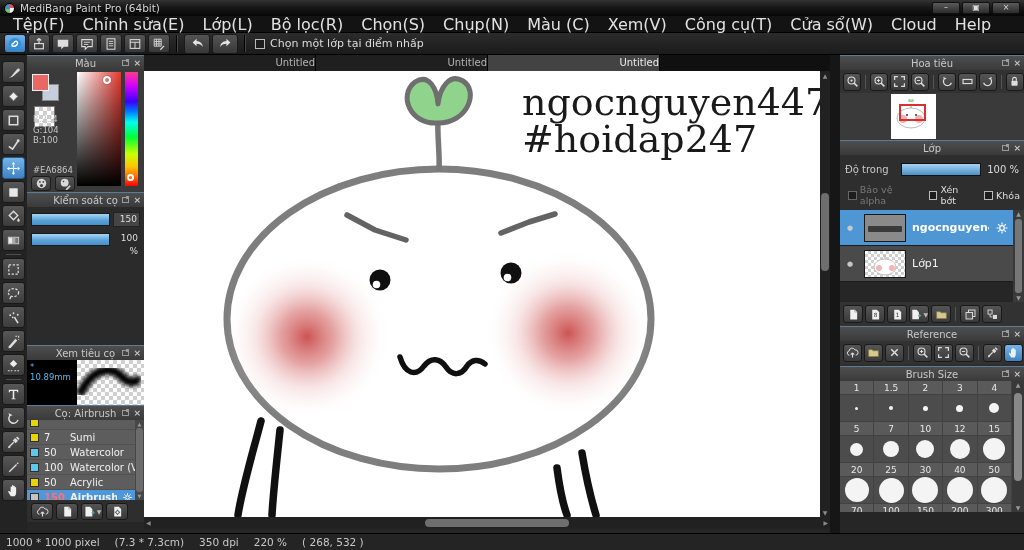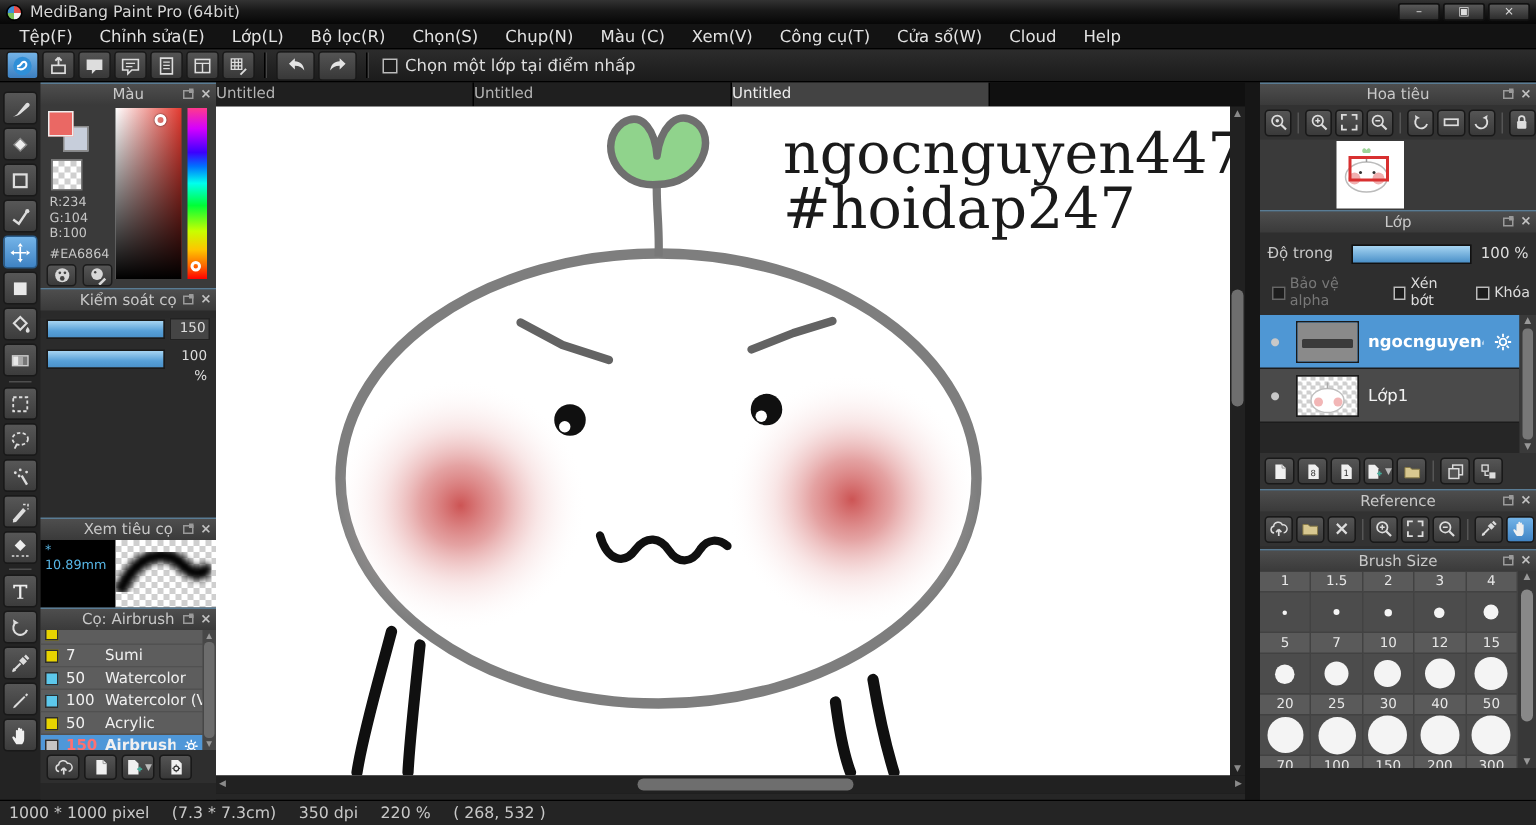--- a/index.html
+++ b/index.html
@@ -4,21 +4,21 @@
 <style>
 *{box-sizing:border-box;margin:0;padding:0;cursor:default;user-select:none}
 html,body{width:1024px;height:550px;overflow:hidden}
 body{font-family:"DejaVu Sans","Liberation Sans",sans-serif;font-size:11px;color:#ddd;background:#1e1e1e}
 .titlebar{height:16px;background:linear-gradient(#333 0%,#181818 45%,#060606 100%);display:flex;align-items:center;padding:0 4px;gap:5px}
 .app-logo{width:11px;height:11px;border-radius:50%;background:conic-gradient(#e8504c 0 25%,#f2f2f2 25% 50%,#7ac15a 50% 75%,#3f8fd4 75%);border:1px solid #000;flex:none}
 .title-text{font-size:10.5px;color:#d6d6d6;text-shadow:0 1px 1px #000}
 .win-controls{margin-left:auto;display:flex;gap:2px}
 .wbtn{width:28px;height:12px;background:linear-gradient(#5a5a5a,#2c2c2c);border:1px solid #111;border-radius:2px;color:#ddd;font-size:8px;line-height:10px;text-align:center}
 .menubar{height:17px;background:#131313;display:flex;align-items:center;padding-left:4px;border-bottom:1px solid #000}
-.menu-item{padding:0 9px;color:#e2e2e2;font-size:11px;line-height:17px;white-space:nowrap}
+.menu-item{padding:0 9px;color:#e2e2e2;font-size:16px;line-height:17px;white-space:nowrap}
 .topbar{height:22px;background:linear-gradient(#2c2c2c,#1b1b1b);display:flex;align-items:center;padding-left:3px;border-bottom:1px solid #000}
 .tbtn{width:22px;height:19px;margin:0 1px;border-radius:3px;background:linear-gradient(#545454,#383838);border:1px solid #1a1a1a;display:flex;align-items:center;justify-content:center}
 .tbtn.active{background:linear-gradient(#74b4e8,#3c7fc0)}
 .tb-sep{width:2px;height:17px;margin:0 5px;border-left:1px solid #000;border-right:1px solid #444}
 .ic{display:block}
 .chk-row{display:flex;align-items:center;gap:5px;margin-left:4px}
 .chk{width:10px;height:10px;border:1px solid #bbb;background:#1d1d1d}
 .main{display:flex;height:478px}
 
 .toolstrip{width:27px;background:#232323;display:flex;flex-direction:column;align-items:center;padding-top:6px;gap:2px;flex:none}
@@ -33,21 +33,21 @@
 .popup-ic{width:7px;height:6px;border:1px solid #9a9a9a;position:relative}
 .popup-ic::after{content:"";position:absolute;right:-1px;top:-2px;width:3px;height:3px;background:#9a9a9a}
 .close-x{color:#c2c2c2;font-size:9px;line-height:9px;font-weight:bold}
 
 .color-body{height:122px;background:#3a3a3a;position:relative;flex:none}
 .swatch{position:absolute;width:17px;height:17px;border:1px solid #eee}
 .sw-bg{left:15px;top:14px;background:#c7cedb;border-color:#8a8a8a}
 .sw-fg{left:5px;top:4px;z-index:2}
 .checker{background-image:conic-gradient(#cfcfcf 25%,#fff 0 50%,#cfcfcf 0 75%,#fff 0);background-size:8px 8px}
 .sw-alpha{position:absolute;left:7px;top:36px;width:21px;height:21px;border:1px solid #777}
-.rgb-lines{position:absolute;left:6px;top:60px;font-size:8.5px;line-height:10.5px;color:#c6c6c6}
+.rgb-lines{position:absolute;left:6px;top:44px;font-size:8.5px;line-height:10.5px;color:#c6c6c6}
 .hex-line{position:absolute;left:6px;top:95px;font-size:8.5px;color:#c6c6c6}
 .pal-btns{position:absolute;left:4px;top:106px;display:flex;gap:4px}
 .pal-btn{width:20px;height:15px;border-radius:3px;background:linear-gradient(#565656,#3a3a3a);border:1px solid #1c1c1c;display:flex;align-items:center;justify-content:center}
 .sv-box{position:absolute;left:50px;top:2px;width:44px;height:114px;background:linear-gradient(to bottom,rgba(0,0,0,0),#000),linear-gradient(to right,#fff,#e33a30)}
 .sv-marker{position:absolute;left:76px;top:6px;width:8px;height:8px;border:2px solid #fff;border-radius:50%;box-shadow:0 0 1px #000}
 .hue-bar{position:absolute;left:98px;top:2px;width:13px;height:114px;background:linear-gradient(to bottom,#ff3a8c,#d400ff 12%,#3c00ff 26%,#0070ff 34%,#00ffee 44%,#00ff37 57%,#c8ff00 72%,#ffc400 83%,#ff6a00 92%,#ff0000)}
 .hue-marker{position:absolute;left:100px;top:104px;width:7px;height:7px;border:2px solid #fff;border-radius:50%}
 
 .kc-body{height:133px;background:#2b2b2b;flex:none}
 .kc-row{display:flex;align-items:center;margin:5px 4px 0;gap:3px}
@@ -66,21 +66,21 @@
 .bl-sw{width:9px;height:9px;border:1px solid #2e2e2e;flex:none}
 .bl-size{width:21px;flex:none}
 .bl-row.selected .bl-size{color:#ff7070}
 .bl-scroll{position:absolute;right:0;top:0;bottom:0;width:9px;background:#474747;display:flex;flex-direction:column;align-items:center;justify-content:space-between;font-size:5px;color:#999;padding:1px 0}
 .bl-thumb{width:7px;flex:1;margin:1px 0;background:#6c6c6c;border-radius:3px}
 .bl-footer{height:22px;background:#2e2e2e;display:flex;align-items:center;gap:3px;padding-left:4px;flex:none}
 .sbtn{width:22px;height:17px;border-radius:3px;background:linear-gradient(#545454,#383838);border:1px solid #191919;display:flex;align-items:center;justify-content:center;gap:1px}
 
 .canvasarea{width:686px;display:flex;flex-direction:column;background:#161616;flex:none}
 .tabs{height:16px;display:flex;background:#101010;flex:none}
-.tab{width:172px;text-align:left;line-height:16px;font-size:10px;color:#b4b4b4;background:#1f1f1f;border-right:1px solid #000;overflow:hidden}
+.tab{width:172px;text-align:right;line-height:16px;font-size:10px;color:#b4b4b4;background:#1f1f1f;border-right:1px solid #000;overflow:hidden}
 .tab.active{background:#434343;color:#ececec}
 .viewport{height:446px;display:flex;flex:none}
 .canvas{width:676px;height:446px;background:#fff;position:relative;overflow:hidden}
 .vscroll{width:10px;background:#212121;position:relative;font-size:6px;color:#8a8a8a}
 .vthumb{position:absolute;left:1px;width:8px;top:122px;height:78px;background:#6e6e6e;border-radius:4px}
 .sarrow{position:absolute;left:0;right:0;text-align:center}
 .hscroll{height:12px;background:#212121;position:relative;font-size:6px;color:#8a8a8a;flex:none}
 .hthumb{position:absolute;top:2px;height:8px;left:41%;width:21%;background:#6e6e6e;border-radius:4px}
 .ha{position:absolute;top:2px}
 

